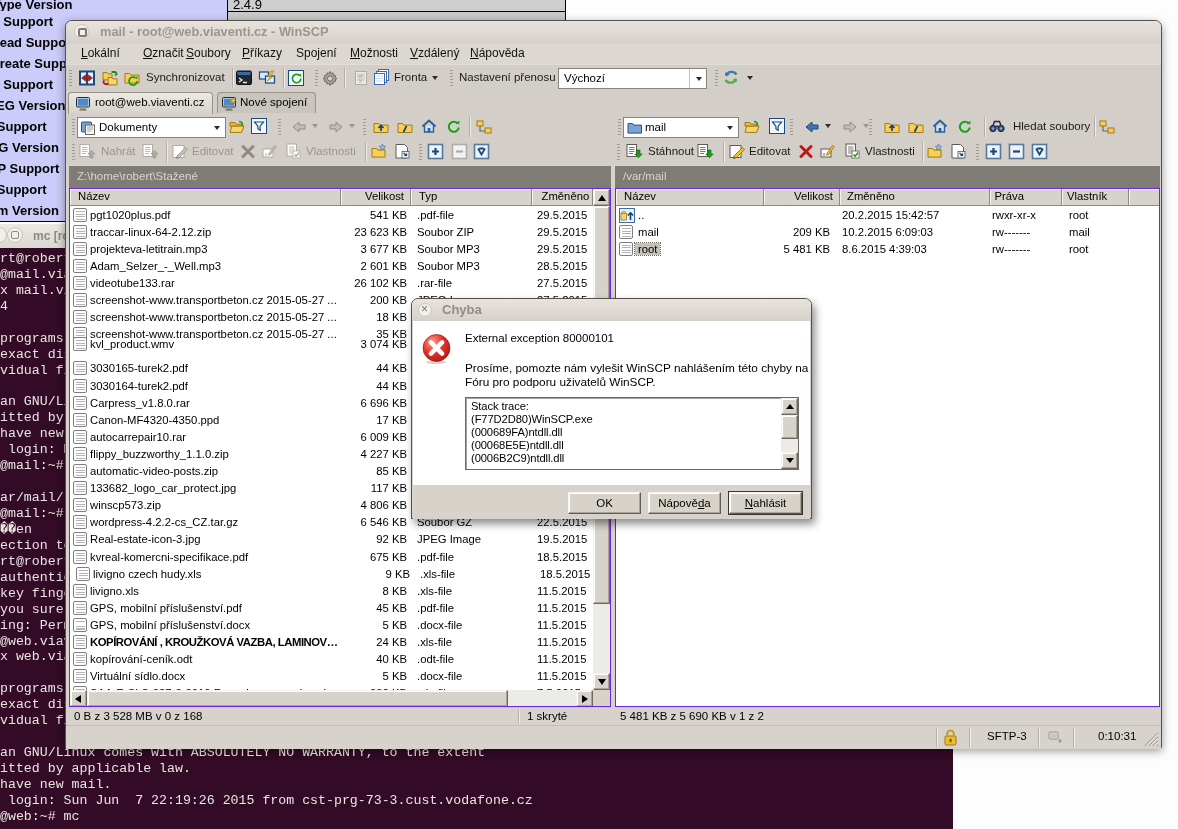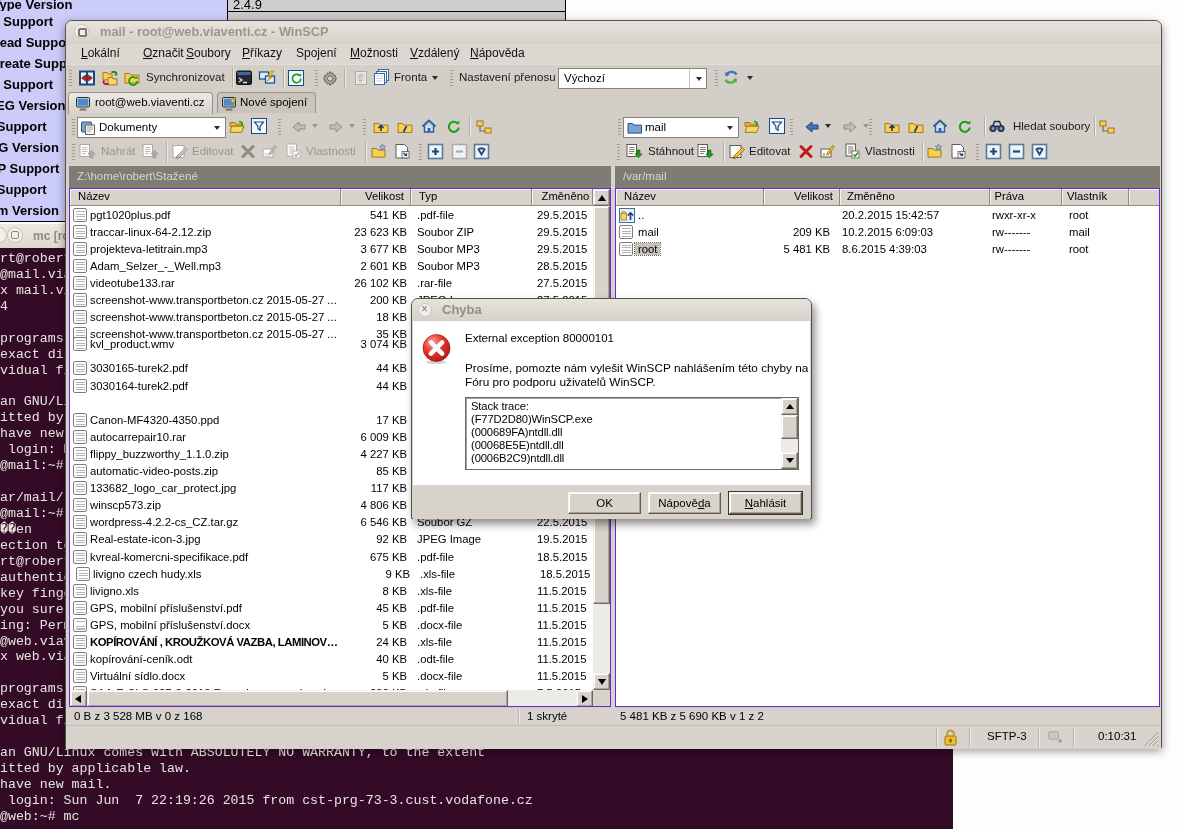--- a/index.html
+++ b/index.html
@@ -588,20 +588,27 @@
           <span class="fc" style="left:347px;">.pdf-file</span>
           <span class="fc" style="left:467px;">26.5.2015</span>
         </div>
         <div class="frow" style="left:0;top:189px;width:523px;">
           <div class="fico"></div>
           <span class="fc fn" style="left:20px;width:249px;">3030164-turek2.pdf</span>
           <span class="fc fr" style="left:272px;width:65px;">44 KB</span>
           <span class="fc" style="left:347px;">.pdf-file</span>
           <span class="fc" style="left:467px;">26.5.2015</span>
         </div>
+        <div class="frow" style="left:0;top:206.10000000000002px;width:523px;">
+          <div class="fico"></div>
+          <span class="fc fn" style="left:20px;width:249px;">Carpress_v1.8.0.rar</span>
+          <span class="fc fr" style="left:272px;width:65px;">6 696 KB</span>
+          <span class="fc" style="left:347px;">.rar-file</span>
+          <span class="fc" style="left:467px;">25.5.2015</span>
+        </div>
         <div class="frow" style="left:0;top:223.20000000000002px;width:523px;">
           <div class="fico"></div>
           <span class="fc fn" style="left:20px;width:249px;">Canon-MF4320-4350.ppd</span>
           <span class="fc fr" style="left:272px;width:65px;">17 KB</span>
           <span class="fc" style="left:347px;">.ppd-file</span>
           <span class="fc" style="left:467px;">25.5.2015</span>
         </div>
         <div class="frow" style="left:0;top:240.3px;width:523px;">
           <div class="fico"></div>
           <span class="fc fn" style="left:20px;width:249px;">autocarrepair10.rar</span>

